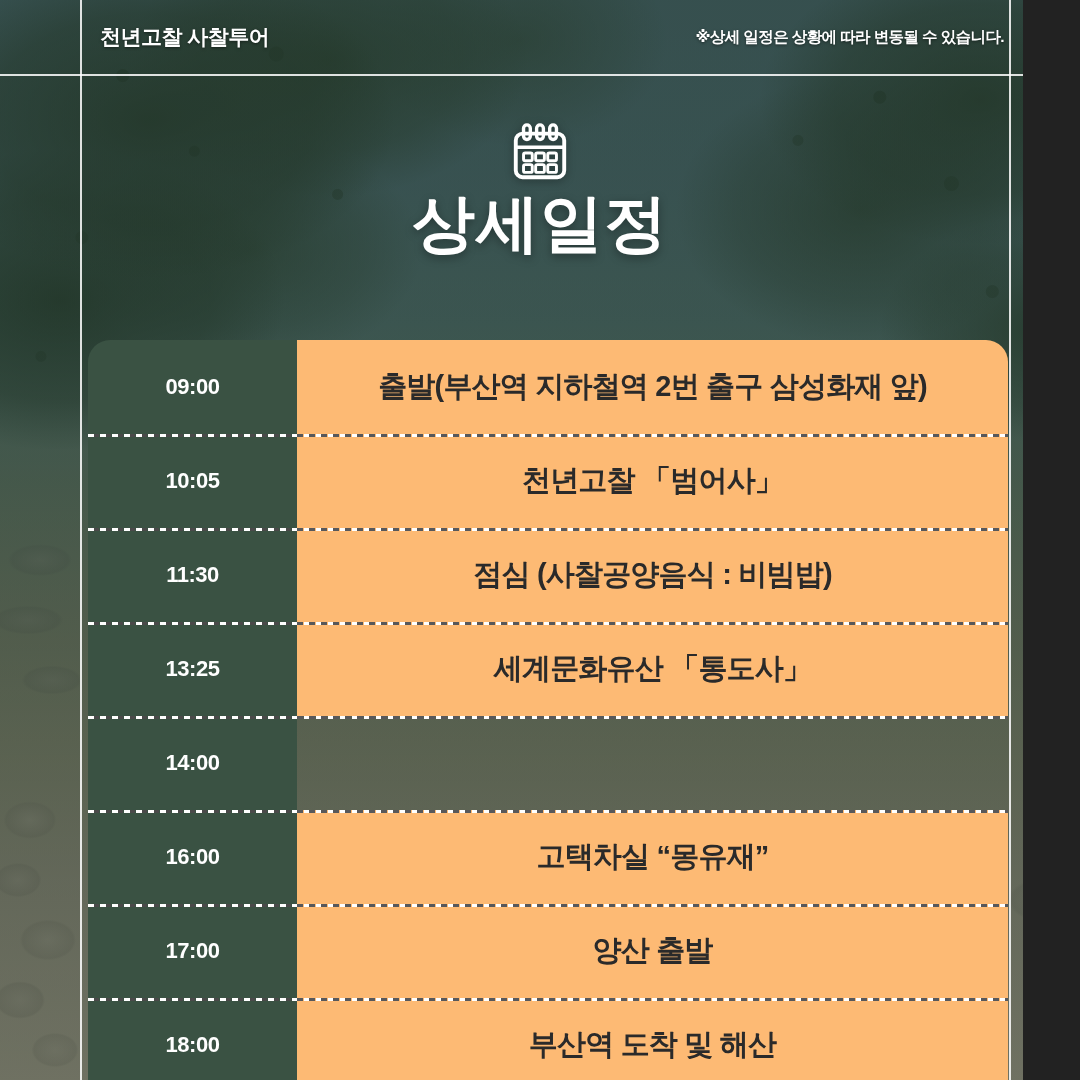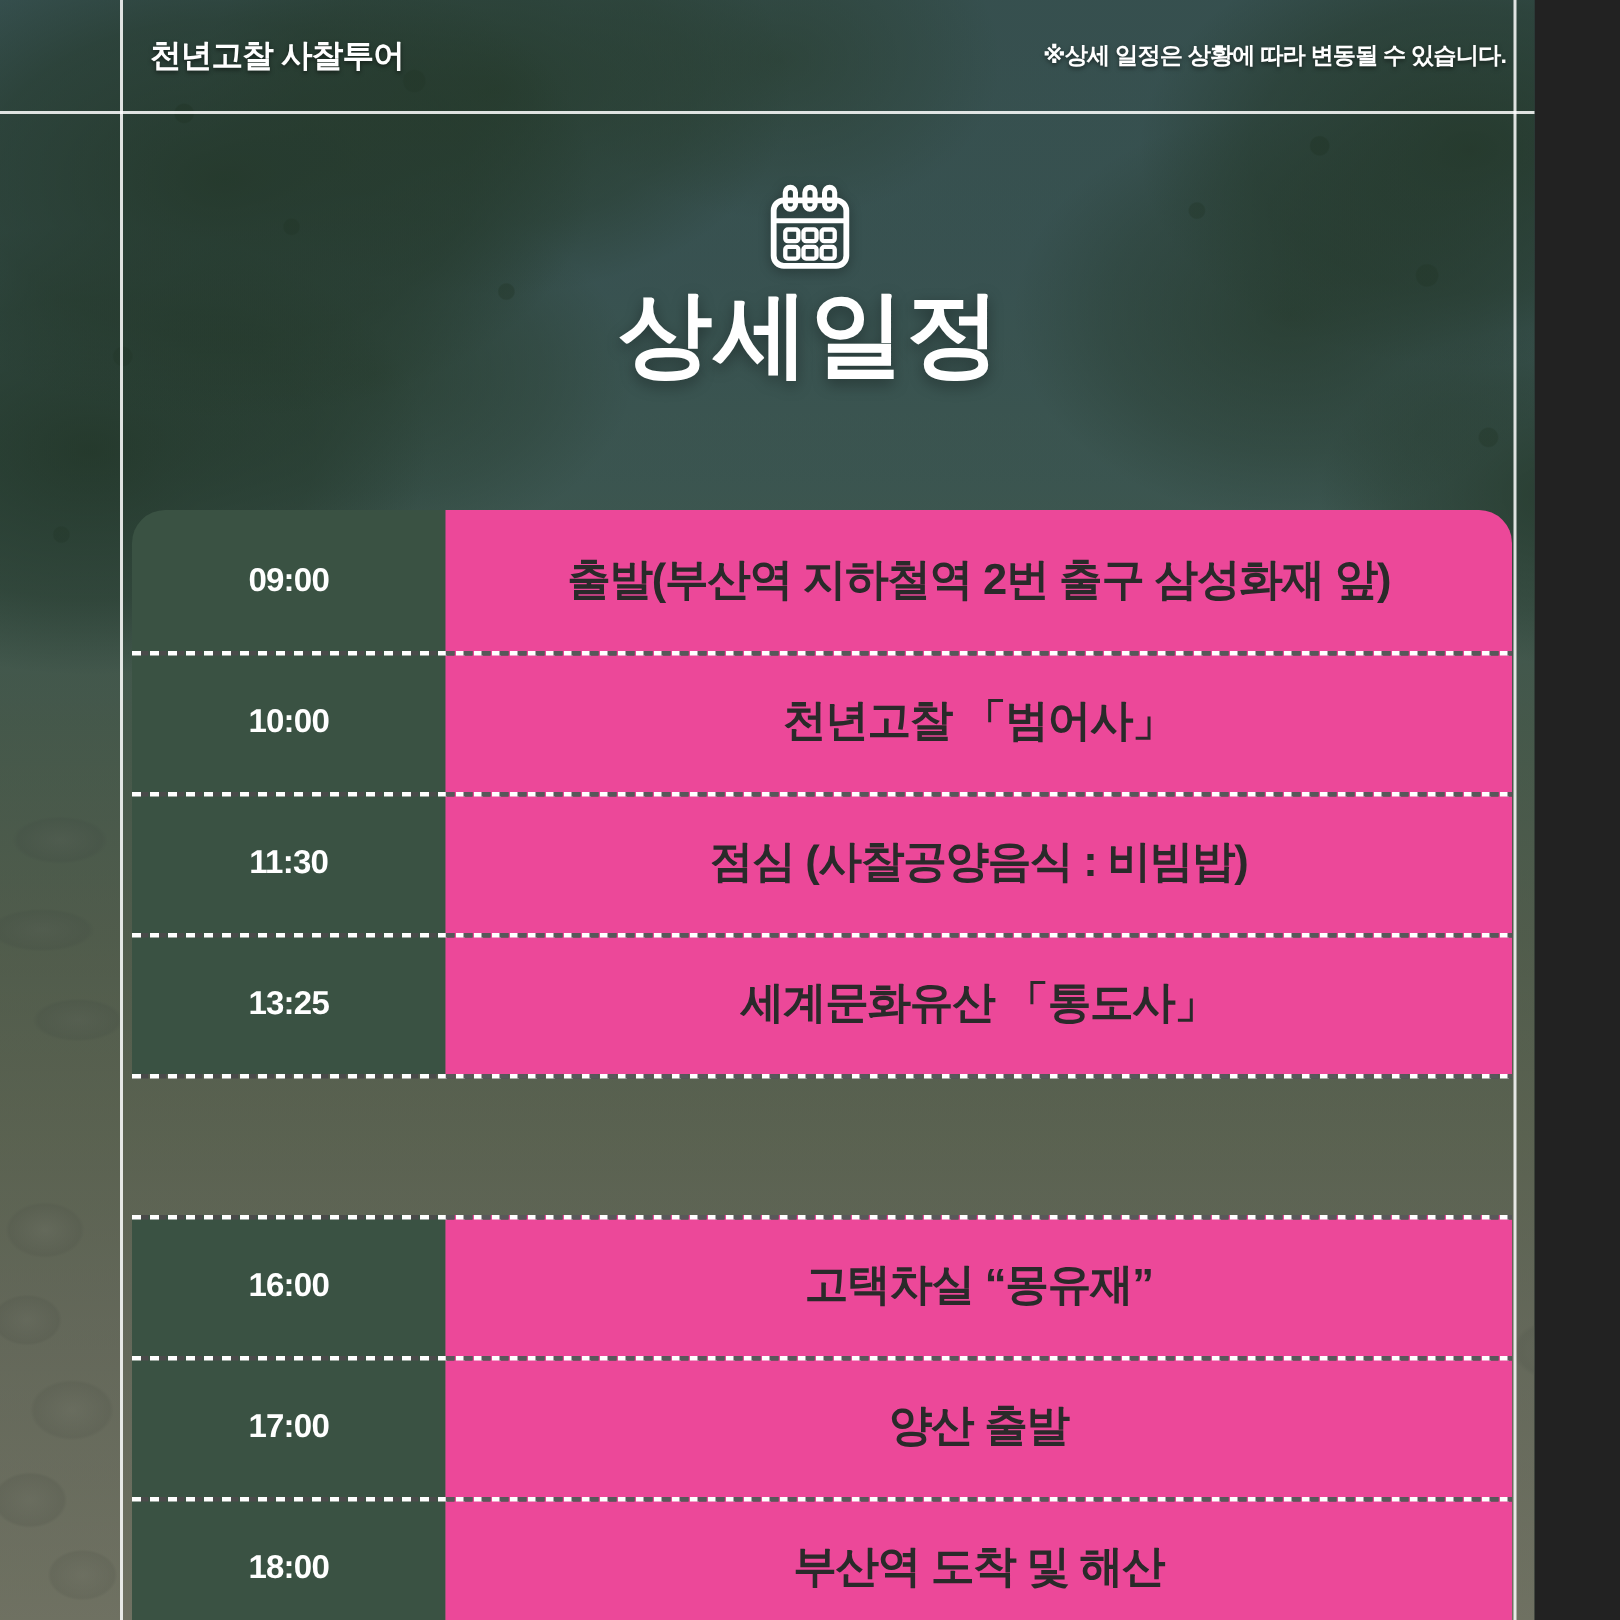--- a/index.html
+++ b/index.html
@@ -209,21 +209,21 @@
     color: #ffffff;
     display: flex;
     align-items: center;
     justify-content: center;
     font-size: 22px;
     font-weight: 800;
     letter-spacing: -0.5px;
   }
   .desc-cell {
     flex: 1 1 auto;
-    background: #ec4899;
+    background: #fdba74;
     color: #2a2a2a;
     display: flex;
     align-items: center;
     justify-content: center;
     font-size: 29px;
     font-weight: 700;
     letter-spacing: -0.8px;
     padding: 0 18px;
     text-align: center;
   }
@@ -264,32 +264,33 @@
     </svg>
     <div class="hero-title">상세일정</div>
   </div>
 
   <div class="schedule" id="schedule-table">
       <div class="srow">
         <div class="time-cell">09:00</div>
         <div class="desc-cell">출발(부산역 지하철역 2번 출구 삼성화재 앞)</div>
       </div>
       <div class="srow">
-        <div class="time-cell">10:00</div>
+        <div class="time-cell">10:05</div>
         <div class="desc-cell">천년고찰 「범어사」</div>
       </div>
       <div class="srow">
         <div class="time-cell">11:30</div>
         <div class="desc-cell">점심 (사찰공양음식 : 비빔밥)</div>
       </div>
       <div class="srow">
         <div class="time-cell">13:25</div>
         <div class="desc-cell">세계문화유산 「통도사」</div>
       </div>
       <div class="srow">
+        <div class="time-cell">14:00</div>
       </div>
       <div class="srow">
         <div class="time-cell">16:00</div>
         <div class="desc-cell">고택차실 “몽유재”</div>
       </div>
       <div class="srow">
         <div class="time-cell">17:00</div>
         <div class="desc-cell">양산 출발</div>
       </div>
       <div class="srow">

